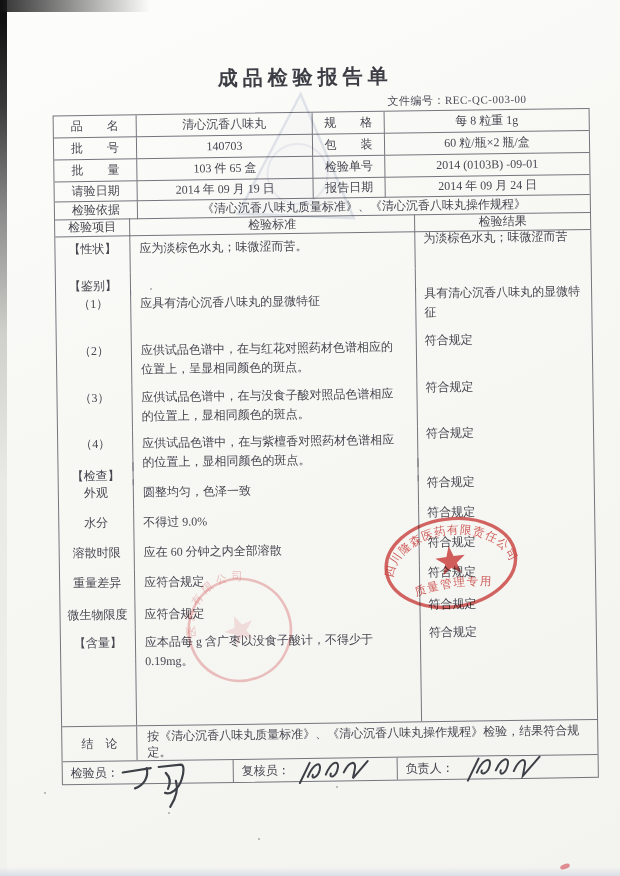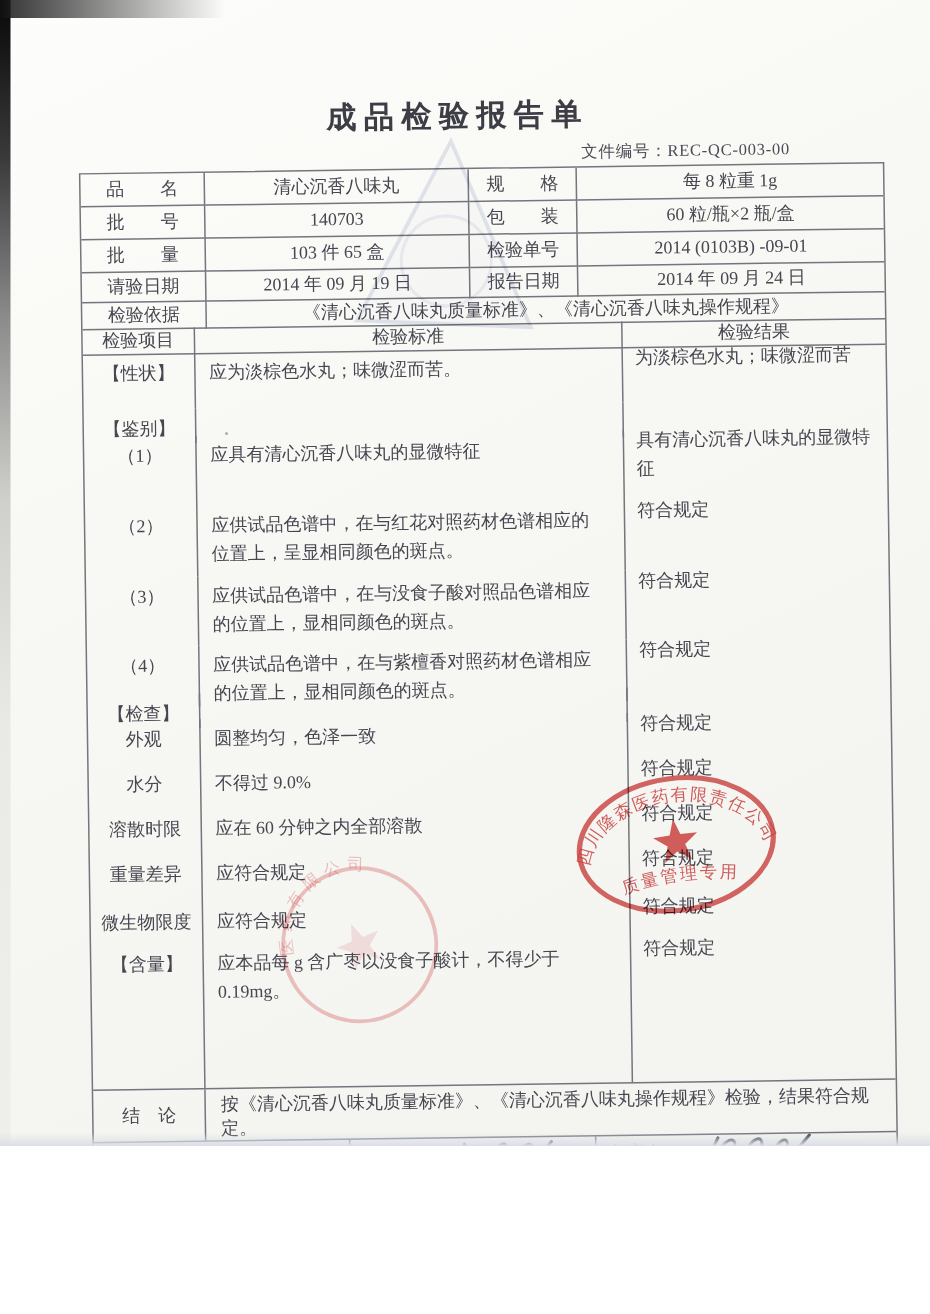--- a/index.html
+++ b/index.html
@@ -1,17 +1,17 @@
 <!DOCTYPE html>
 <html><head>
 <meta charset="utf-8">
 <style>
   html,body{margin:0;padding:0;}
   .scan{
-    position:relative;width:620px;height:764px;overflow:hidden;
+    position:relative;width:620px;height:876px;overflow:hidden;
     background:linear-gradient(155deg,#fdfdfb 0%,#f8f8f5 35%,#f5f5f2 70%,#f3f3ef 100%);
     font-family:"Liberation Serif","DejaVu Serif",serif;color:#474751;
   }
   
   .edge-left{position:absolute;left:0;top:0;width:7px;height:876px;
     background:linear-gradient(to bottom,#0a0a0a 0%,#141414 3%,#3a3a3a 12%,#8a8a8a 24%,#cfcfcb 38%,#e9e9e5 55%,#f1f1ed 100%);}
   .edge-top{position:absolute;left:0;top:0;width:150px;height:12px;
     background:linear-gradient(to right,#101010 0%,#555 30%,rgba(220,220,216,0) 100%);opacity:.85;}
   .edge-bottom{position:absolute;left:0;bottom:0;width:620px;height:9px;
     background:linear-gradient(to top,#dbdfe6,rgba(219,223,230,0));}

